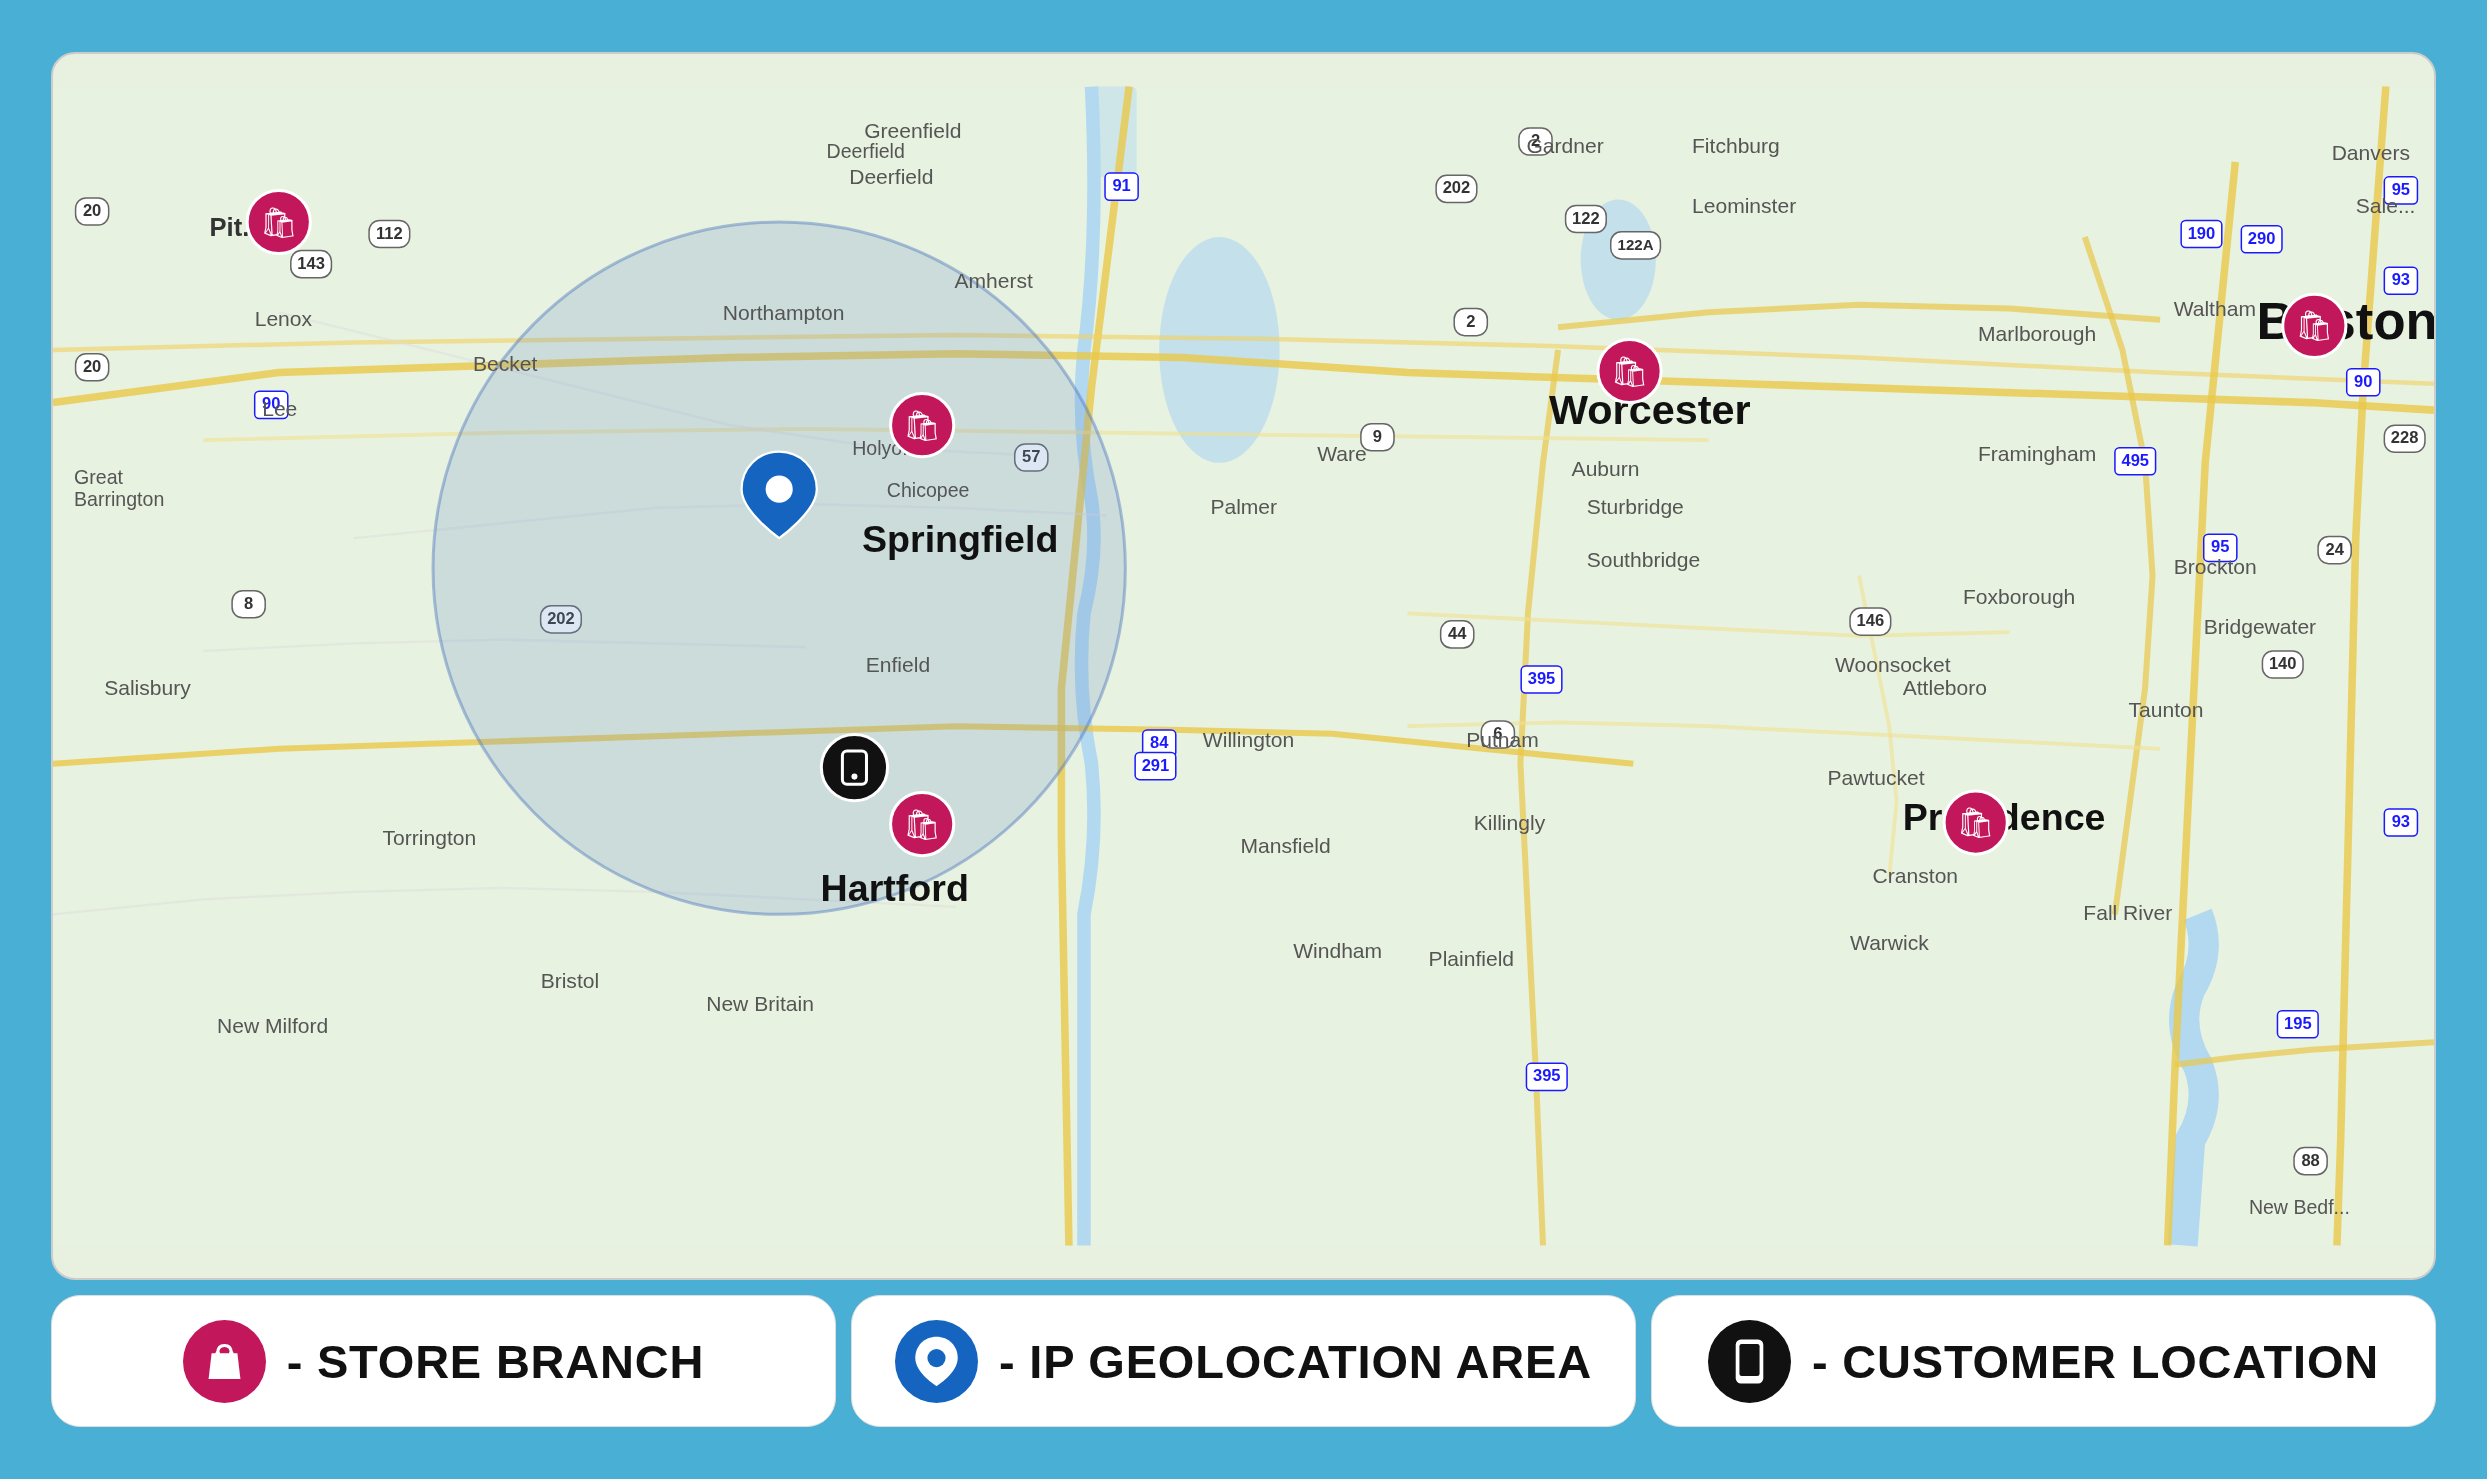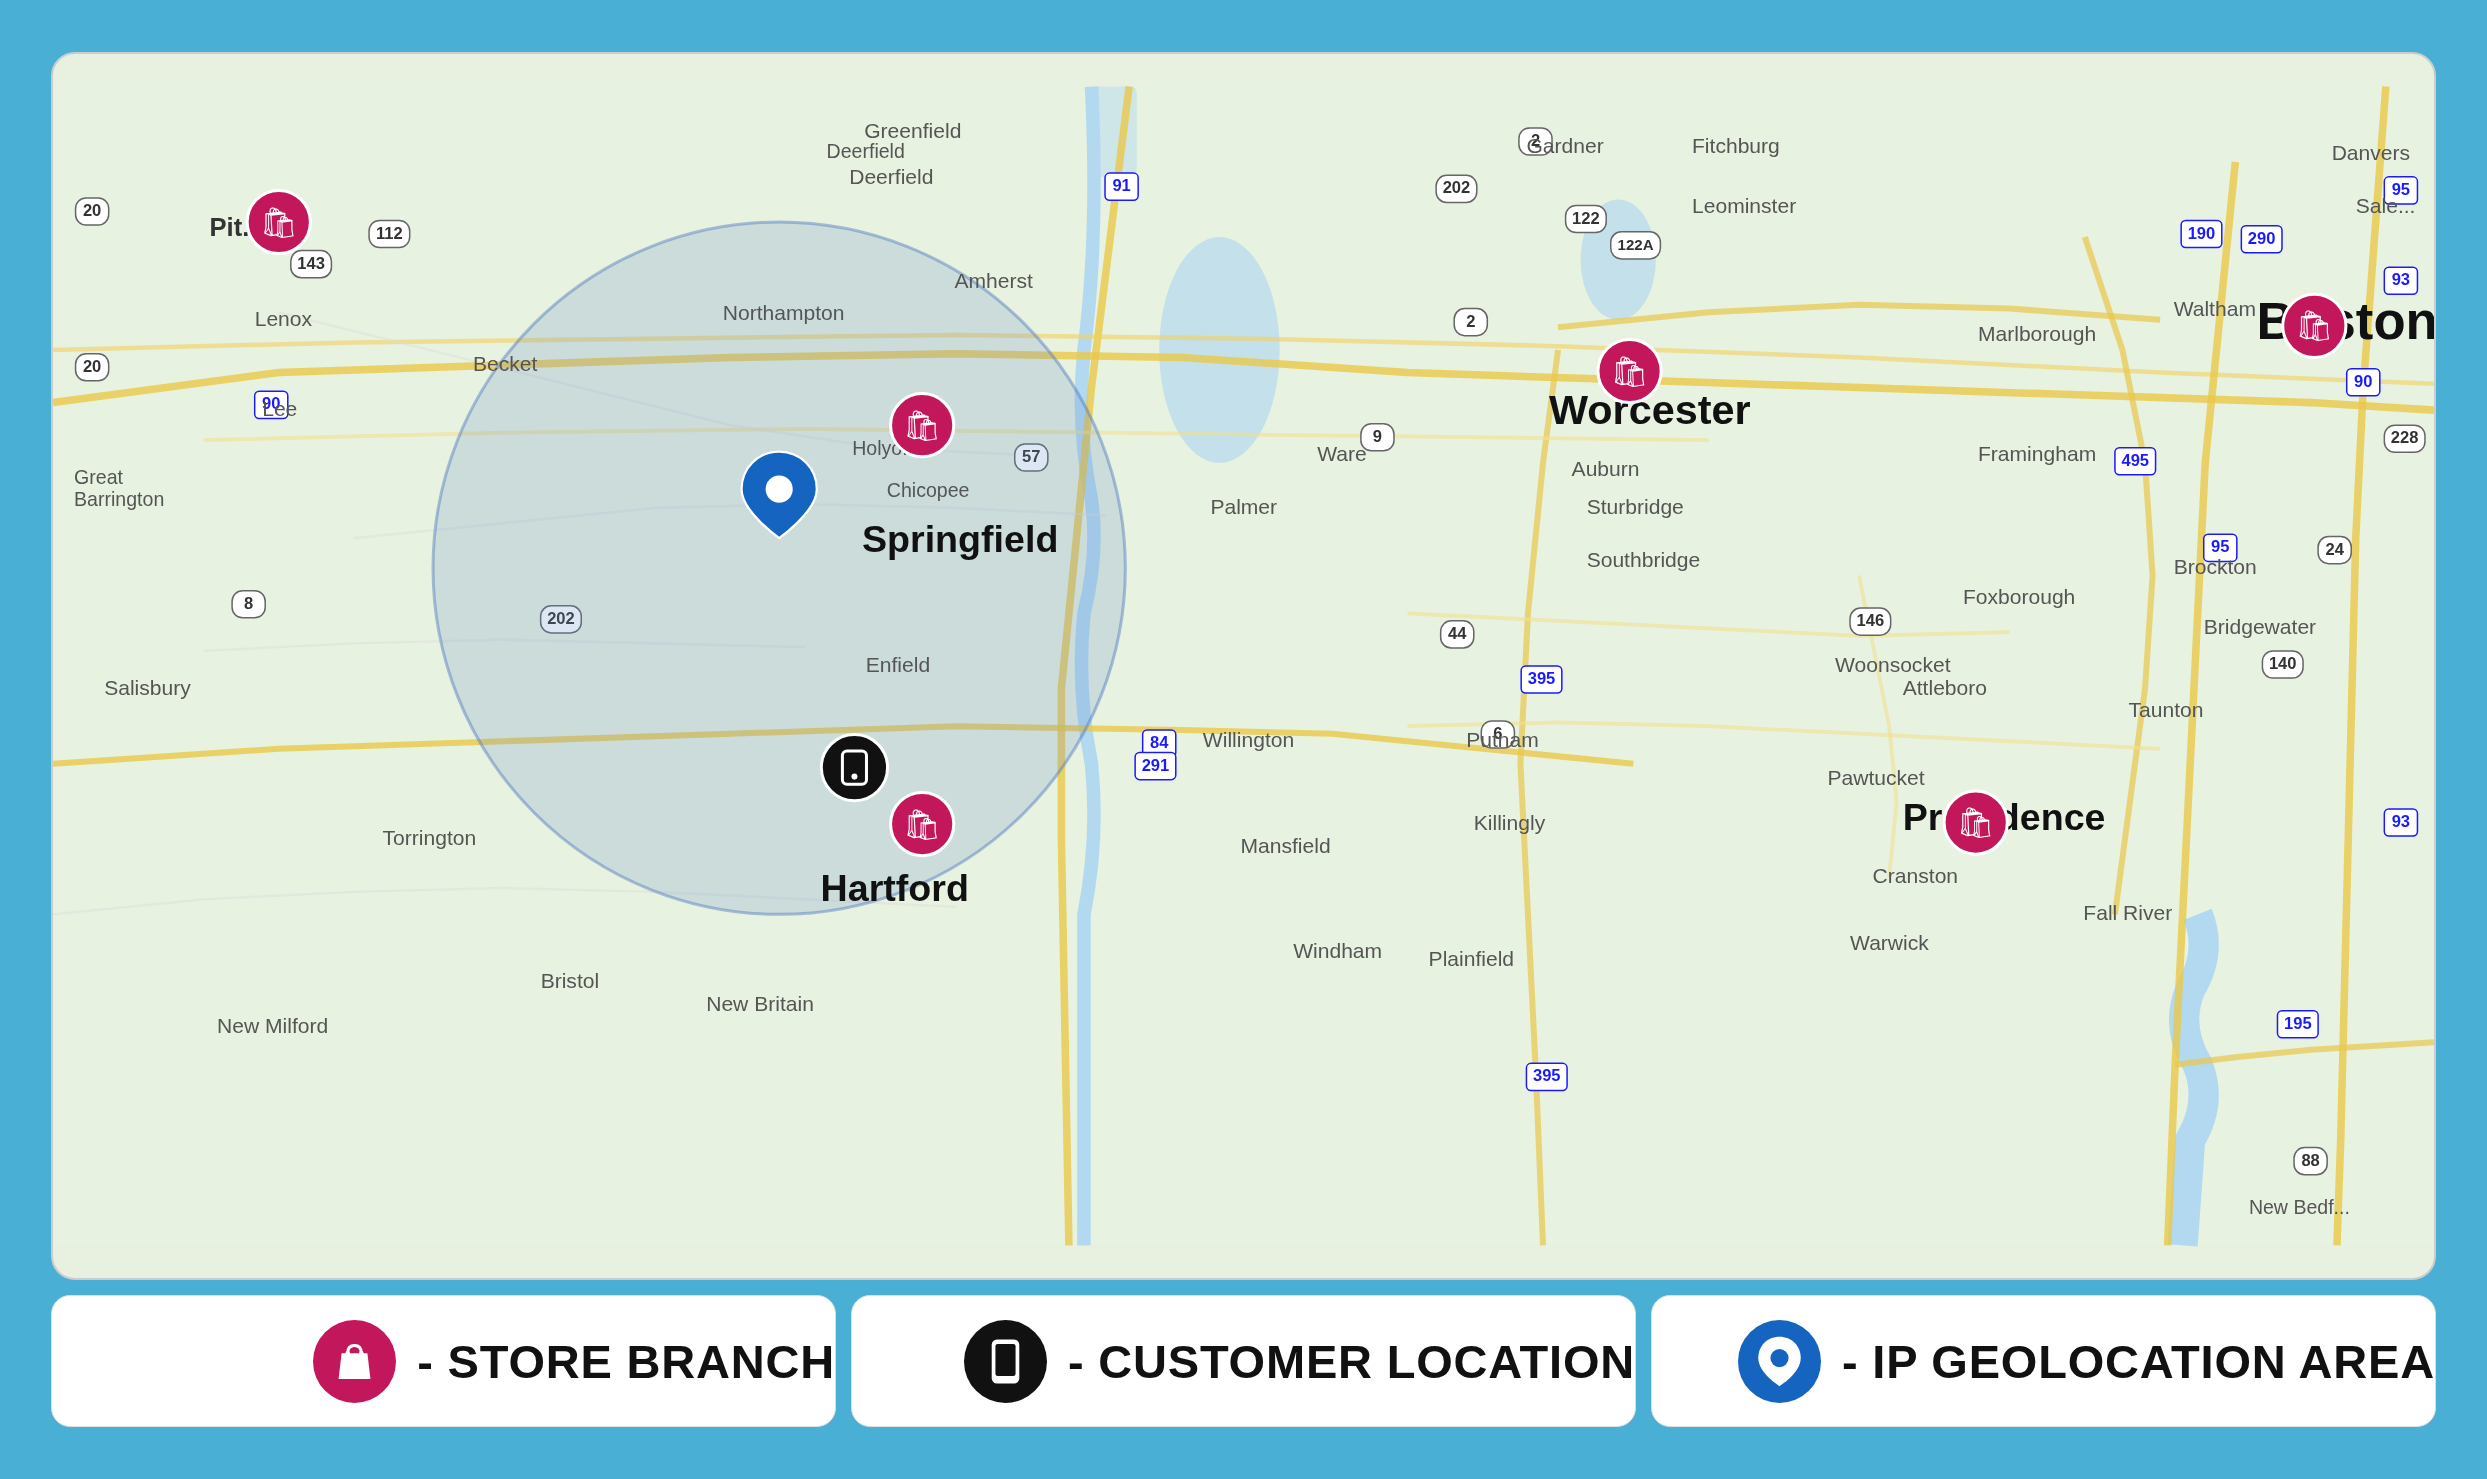--- a/index.html
+++ b/index.html
@@ -37,24 +37,24 @@
     }
     .legend-bar {
       height: 132px;
       display: flex;
       flex-direction: row;
       gap: 15px;
     }
     .legend-item {
       flex: 1;
       background: white;
-      border-radius: 19px;
+      border-radius: 29px;
       display: flex;
       align-items: center;
-      justify-content: flex-end;
+      justify-content: center;
       gap: 21px;
       border: 1.5px solid #ddd;
     }
     .legend-icon {
       width: 83px;
       height: 83px;
       border-radius: 50%;
       display: flex;
       align-items: center;
       justify-content: center;
@@ -393,38 +393,38 @@
       <div class="legend-icon store">
         <svg width="47" height="47" viewBox="0 0 62 62">
 
           <path d="M14 20 L10 54 L52 54 L48 20 Z" fill="white"></path>
           <path d="M22 20 C22 14 25 10 31 10 C37 10 40 14 40 20" stroke="white" stroke-width="4" fill="none"></path>
           <circle cx="22" cy="20" r="3" fill="white"></circle>
           <circle cx="40" cy="20" r="3" fill="white"></circle>
         </svg>
       </div>
       <span class="legend-label">- STORE BRANCH</span>
-    </div>
-
-    <div class="legend-item">
-      <div class="legend-icon customer">
-        <svg width="41" height="49" viewBox="0 0 55 65">
-
-          <rect x="9" y="3" width="37" height="59" rx="7" fill="white"></rect>
-          <rect x="14" y="9" width="27" height="43" rx="3" fill="#111"></rect>
-          <circle cx="27.5" cy="56" r="4" fill="white"></circle>
-        </svg>
-      </div>
-      <span class="legend-label">- CUSTOMER LOCATION</span>
     </div>
 
     <div class="legend-item">
       <div class="legend-icon geo">
         <svg width="47" height="57" viewBox="0 0 62 75">
           <path d="M31 5 C15 5 3 17 3 33 C3 53 31 70 31 70 C31 70 59 53 59 33 C59 17 47 5 31 5 Z" fill="white"></path>
           <circle cx="31" cy="33" r="12" fill="#1565c0"></circle>
         </svg>
       </div>
       <span class="legend-label">- IP GEOLOCATION AREA</span>
     </div>
+
+    <div class="legend-item">
+      <div class="legend-icon customer">
+        <svg width="41" height="49" viewBox="0 0 55 65">
+
+          <rect x="9" y="3" width="37" height="59" rx="7" fill="white"></rect>
+          <rect x="14" y="9" width="27" height="43" rx="3" fill="#111"></rect>
+          <circle cx="27.5" cy="56" r="4" fill="white"></circle>
+        </svg>
+      </div>
+      <span class="legend-label">- CUSTOMER LOCATION</span>
+    </div>
   </div>
 </div>
 
 
 </body></html>

